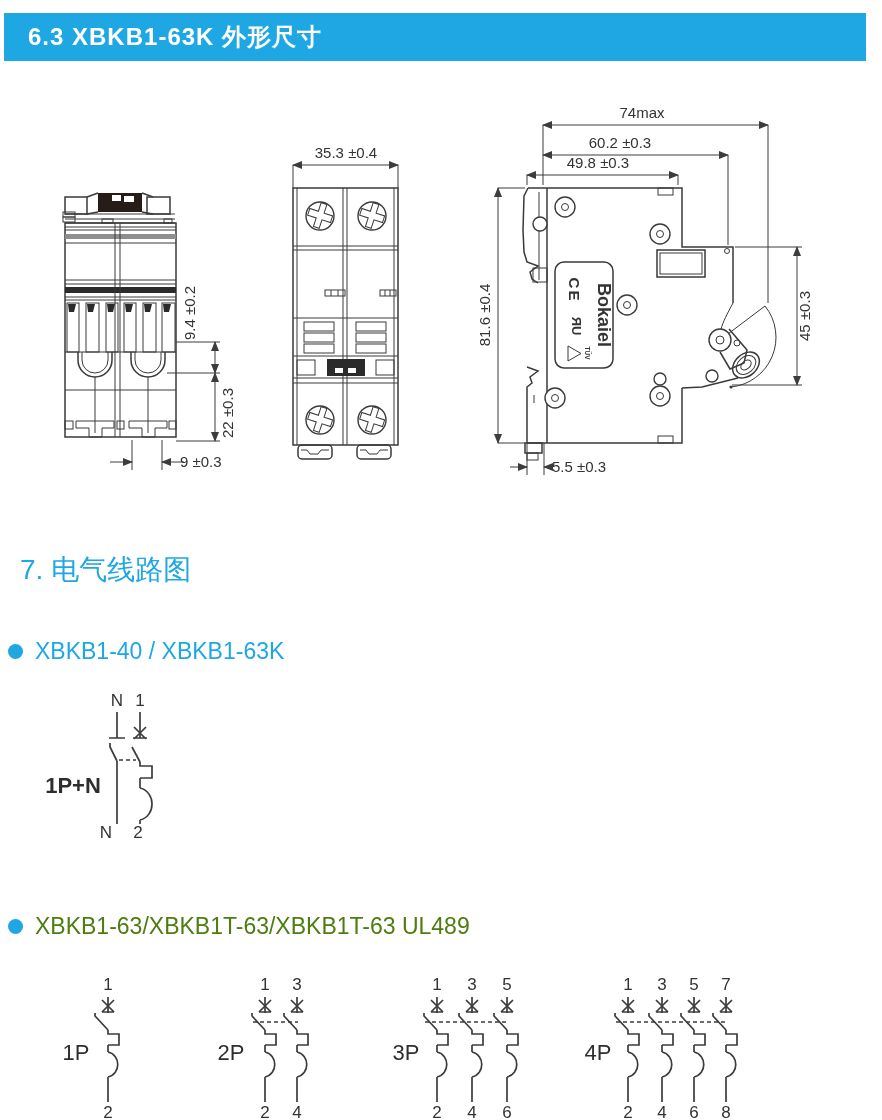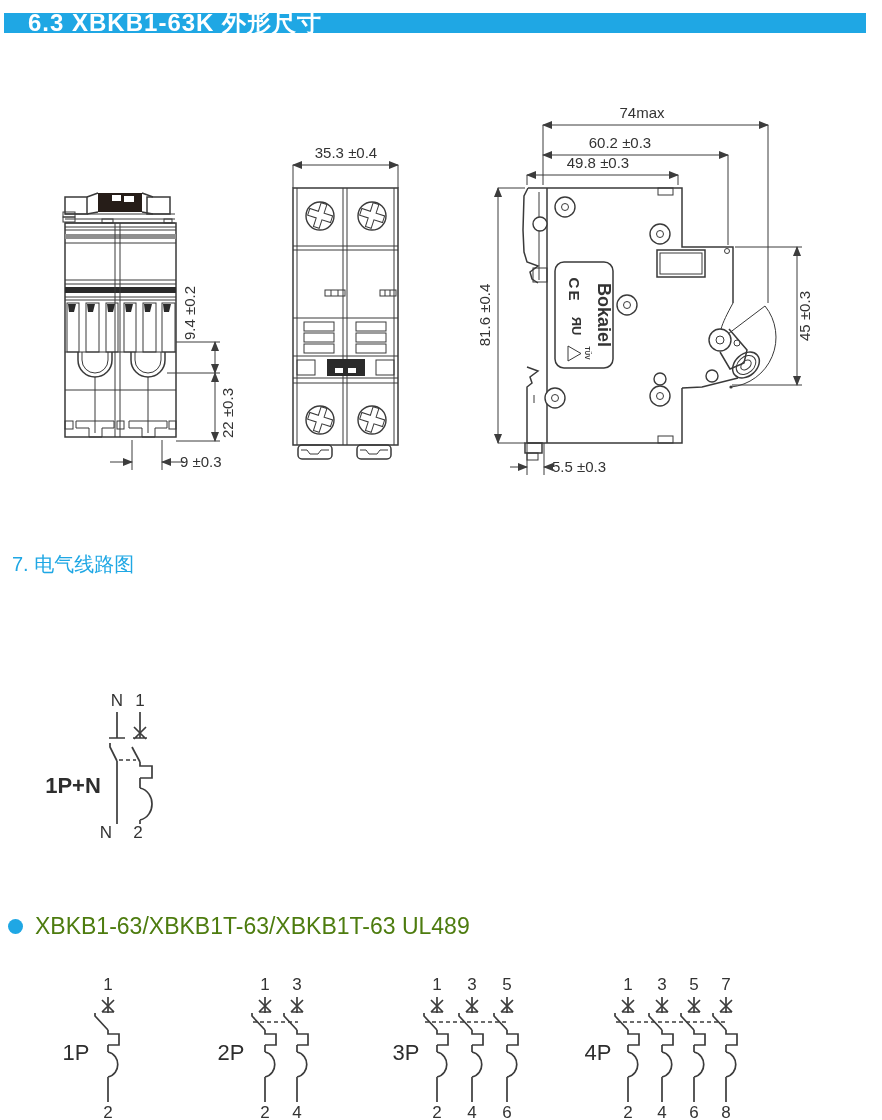--- a/index.html
+++ b/index.html
@@ -1,20 +1,20 @@
 <!DOCTYPE html>
 <html><head>
 <meta charset="utf-8">
 <style>
   html,body{margin:0;padding:0;background:#fff;}
   .page{position:relative;width:882px;height:1120px;background:#fff;overflow:hidden;
         font-family:"Liberation Sans",sans-serif;color:#333;}
-  .titlebar{position:absolute;left:4px;top:13px;width:862px;height:20px;display:flex;align-items:center;}
+  .titlebar{position:absolute;left:4px;top:13px;width:862px;height:48px;display:flex;align-items:center;}
   .titlebar .t{color:#fff;font-size:24px;font-weight:bold;padding-left:24px;letter-spacing:1px;}
-  .sec7{position:absolute;left:12px;top:551px;font-size:20px;}
+  .sec7{position:absolute;left:20px;top:551px;font-size:28px;}
   .bullet-row{position:absolute;display:flex;align-items:center;}
   .bullet-dot{width:15px;height:15px;border-radius:50%;margin-right:12px;}
   .bullet-label{font-size:23px;}
   svg{position:absolute;}
   svg text{font-family:"Liberation Sans",sans-serif;fill:#333;}
   .ln{stroke:#3a3a3a;fill:none;stroke-width:1.5;}
   .lt{stroke:#3a3a3a;fill:none;stroke-width:1;}
   .dk{fill:#2b2b2b;stroke:none;}
   .dim{stroke:#3c3c3c;fill:none;stroke-width:1;}
   .dimtxt{font-size:15px;fill:#333;}
@@ -257,20 +257,24 @@
           <path class="lt" d="M88,246 L88,261 L101,253.5 z"></path>
           <text font-size="6.5" font-weight="bold" text-anchor="middle" transform="rotate(90 105 253)" x="105" y="253" fill="#222">TÜV</text>
         </g>
         <text font-size="18" font-weight="bold" text-anchor="middle" transform="rotate(90 118 215)" x="118" y="215" fill="#1e1e1e">Bokaiel</text>
       </g>
     </g>
   </svg>
 
   <div class="sec7" id="sec7t" style="color: rgb(31, 167, 228);">7. 电气线路图</div>
 
+  <div class="bullet-row" style="left:8px;top:638px">
+    <span class="bullet-dot" id="dotA" style="background: rgb(31, 167, 228);"></span>
+    <span class="bullet-label" id="lblA" style="color: rgb(31, 167, 228);">XBKB1-40 / XBKB1-63K</span>
+  </div>
 
   <svg style="left:40px;top:690px" width="180" height="155" viewBox="0 0 180 155">
     <g>
       <path class="ckt" d="M77,22 V48 M69,48 H85"></path>
       <path class="ckt" d="M70,53 V57 L77,71 M77,71 V134"></path>
     </g>
     <g>
       <path class="ckt" d="M100,22 V48"></path>
       <path class="ckt" d="M94,37 L106,49 M106,37 L94,49 M93,48 H107"></path>
       <path class="ckt" d="M92,57 L100,72"></path>

